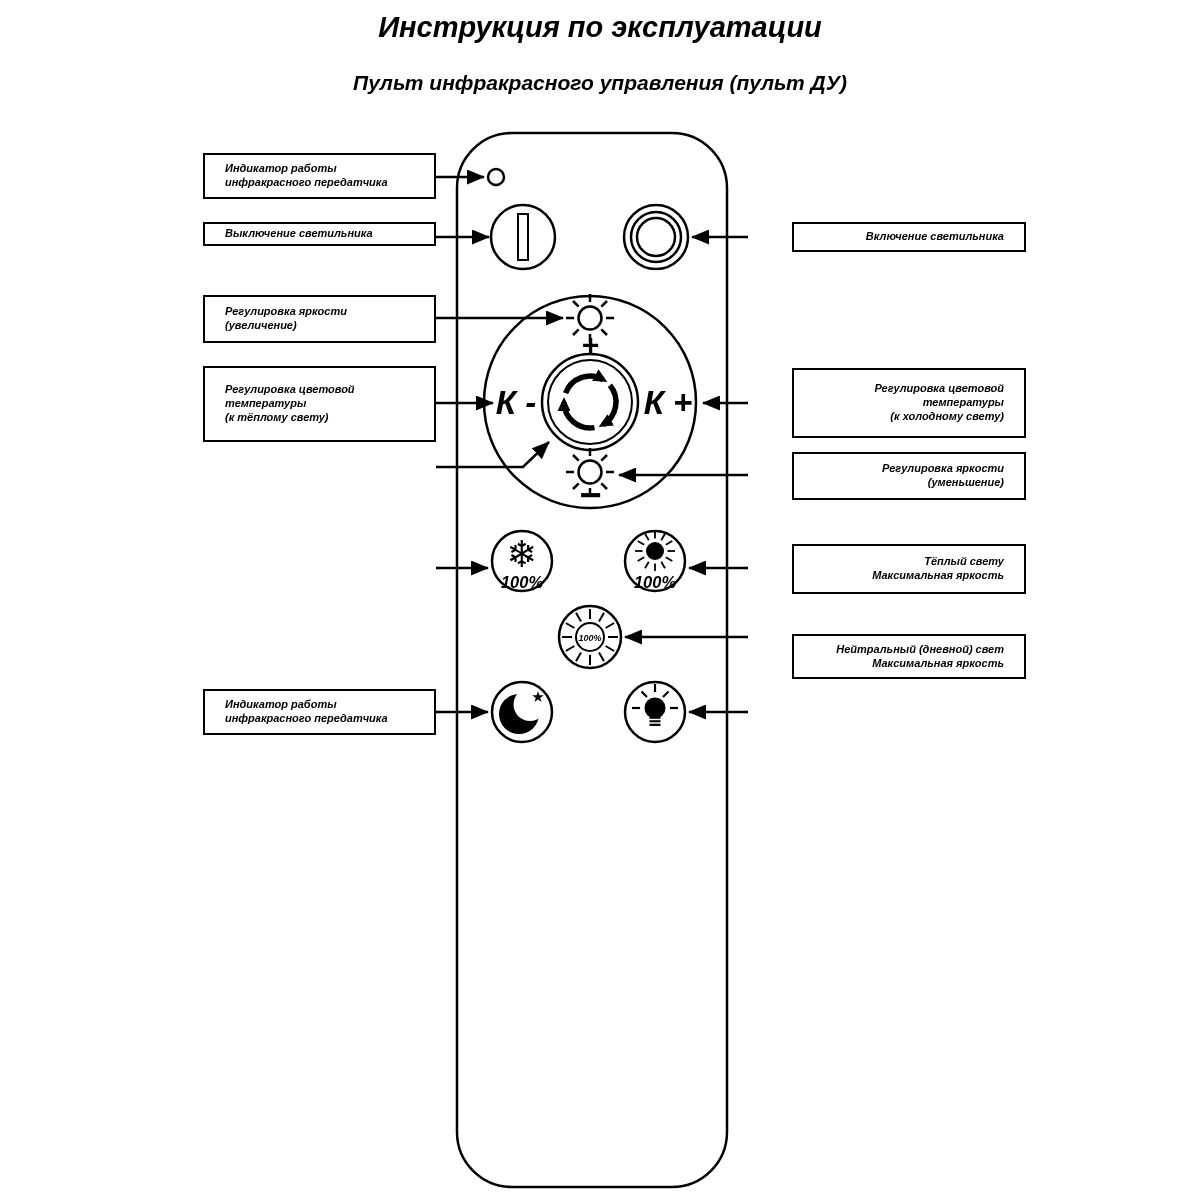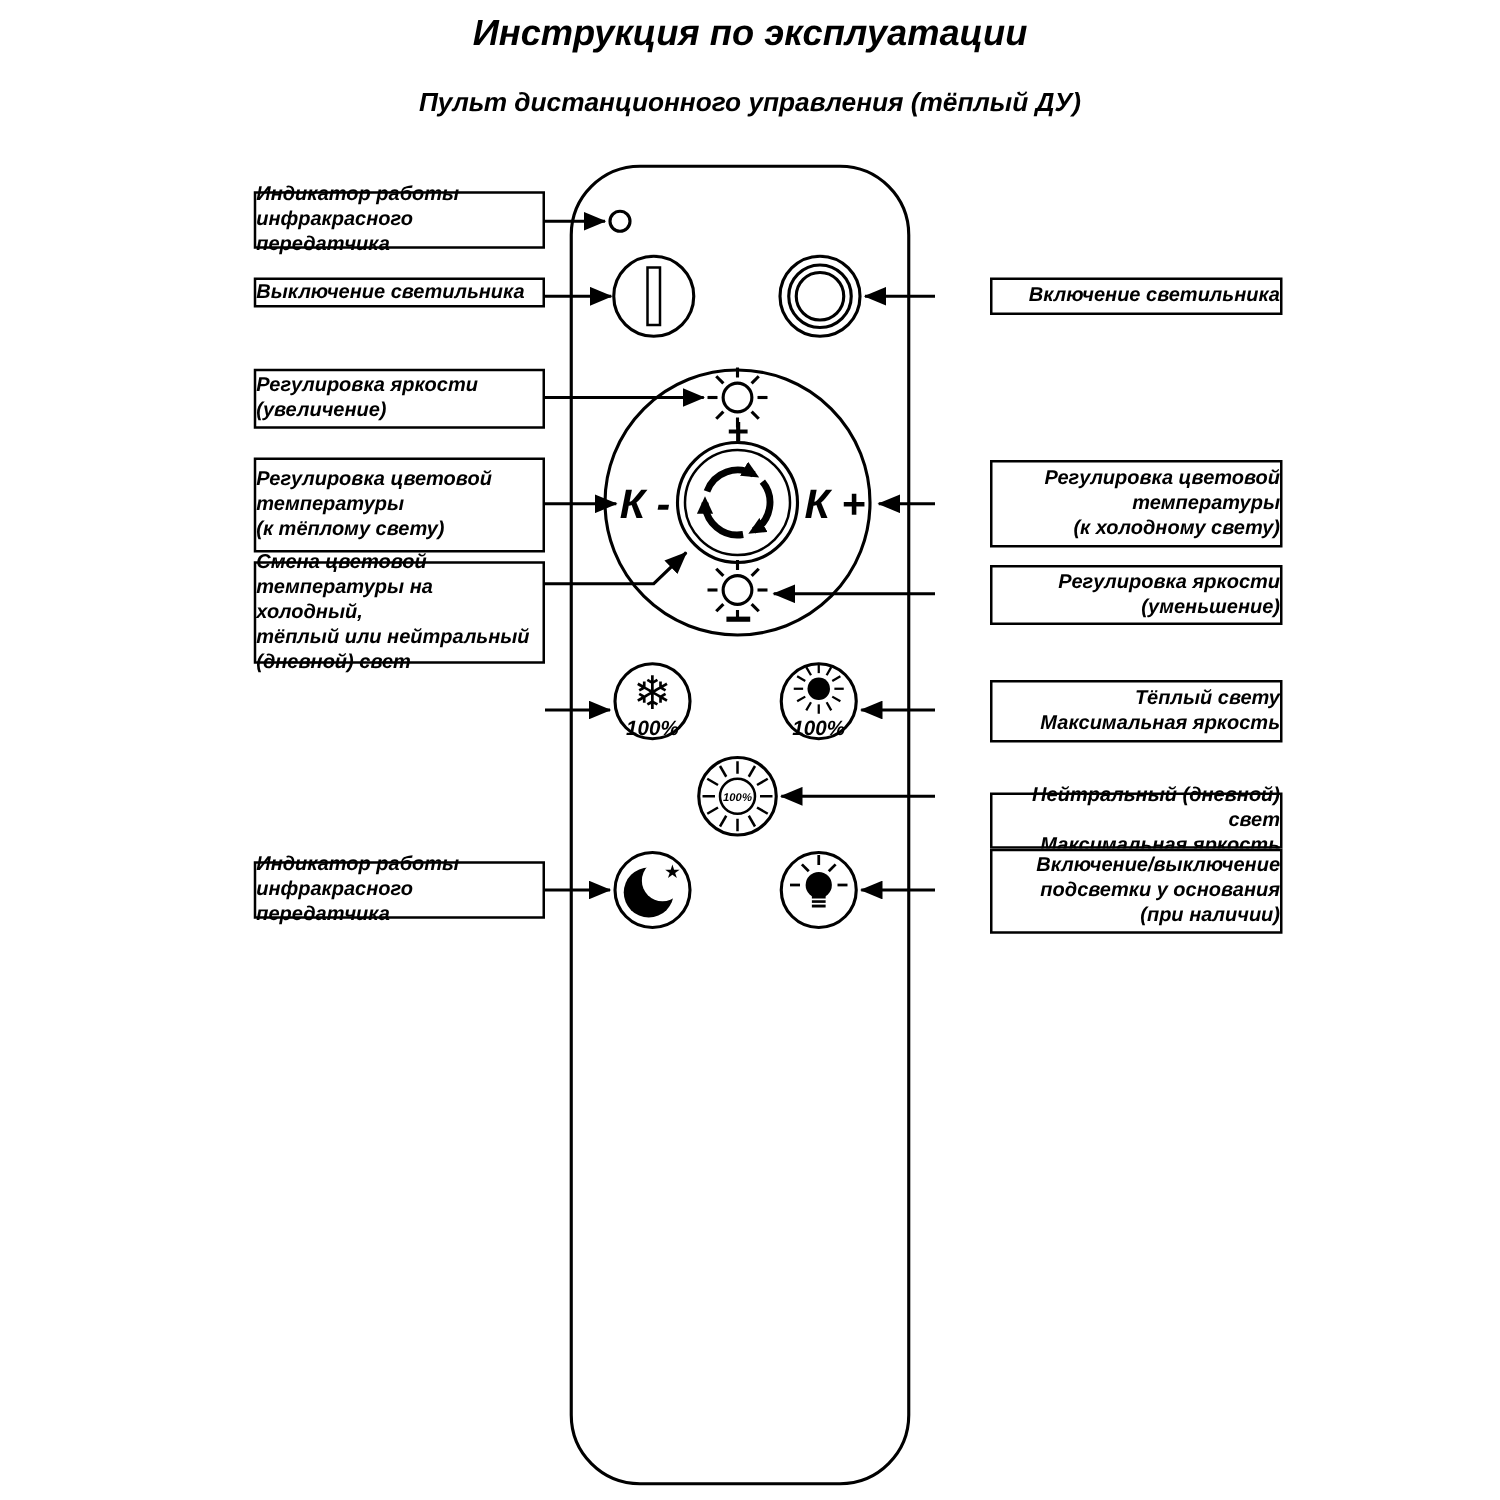--- a/index.html
+++ b/index.html
@@ -14,36 +14,36 @@
     text-align:center; font-size:29px; font-weight:bold; line-height:1.1;
   }
   .subtitle {
     position:absolute; top:71px; left:0; width:100%;
     text-align:center; font-size:21px; font-weight:bold; line-height:1.1;
   }
   .diagram-svg { position:absolute; left:0; top:0; width:1200px; height:1200px; }
   .lbl {
     position:absolute; box-sizing:border-box;
     border:2.5px solid #000; background:#fff;
-    font-size:16px; font-weight:bold; line-height:1.25;
-    padding:2px 0; white-space:pre-line;
+    font-size:11px; font-weight:bold; line-height:1.25;
+    padding:2px 20px; white-space:pre-line;
     display:flex; flex-direction:column; justify-content:center;
   }
   .left-col  { left:203px; width:233px; text-align:left;  }
   .right-col { left:748px; width:234px; text-align:right;margin-left:44px; }
   svg text { font-family:"Liberation Sans","DejaVu Sans",sans-serif; font-weight:bold; fill:#000; }
   svg text.glyph { font-family:"DejaVu Sans","Liberation Sans",sans-serif; }
 </style>
 </head>
 <body>
 
 <div class="page">
 
   <div class="title">Инструкция по эксплуатации</div>
-  <div class="subtitle">Пульт дистанционного управления (тёплый ДУ)</div>
+  <div class="subtitle">Пульт инфракрасного управления (пульт ДУ)</div>
 
   <svg class="diagram-svg" viewBox="0 0 1200 1200" xmlns="http://www.w3.org/2000/svg">
     <defs>
       <marker id="ah" markerUnits="userSpaceOnUse" markerWidth="19" markerHeight="15" refX="17" refY="7.5" orient="auto">
         <path d="M0,0 L18,7.5 L0,15 Z" fill="#000"></path>
       </marker>
       <marker id="cycah" markerUnits="userSpaceOnUse" markerWidth="14" markerHeight="13" refX="9" refY="6.5" orient="auto">
         <path d="M0,0 L14,6.5 L0,13 Z" fill="#000"></path>
       </marker>
     </defs>
@@ -194,34 +194,27 @@
   </svg>
 
   <div class="lbl left-col" style="top:153px;height:46px">Индикатор работы
 инфракрасного передатчика</div>
   <div class="lbl left-col" style="top:222px;height:24px">Выключение светильника</div>
   <div class="lbl left-col" style="top:295px;height:48px">Регулировка яркости
 (увеличение)</div>
   <div class="lbl left-col" style="top:366px;height:76px">Регулировка цветовой
 температуры
 (к тёплому свету)</div>
-  <div class="lbl left-col" style="top:449px;height:82px">Смена цветовой
-температуры на холодный,
-тёплый или нейтральный
-(дневной) свет</div>
   <div class="lbl left-col" style="top:689px;height:46px">Индикатор работы
 инфракрасного передатчика</div>
 
   <div class="lbl right-col" style="top:222px;height:30px">Включение светильника</div>
   <div class="lbl right-col" style="top:368px;height:70px">Регулировка цветовой
 температуры
 (к холодному свету)</div>
   <div class="lbl right-col" style="top:452px;height:48px">Регулировка яркости
 (уменьшение)</div>
   <div class="lbl right-col" style="top:544px;height:50px">Тёплый свету
 Максимальная яркость</div>
   <div class="lbl right-col" style="top:634px;height:45px">Нейтральный (дневной) свет
 Максимальная яркость</div>
-  <div class="lbl right-col" style="top:679px;height:68px">Включение/выключение
-подсветки у основания
-(при наличии)</div>
 
 </div>
 
 </body></html>

